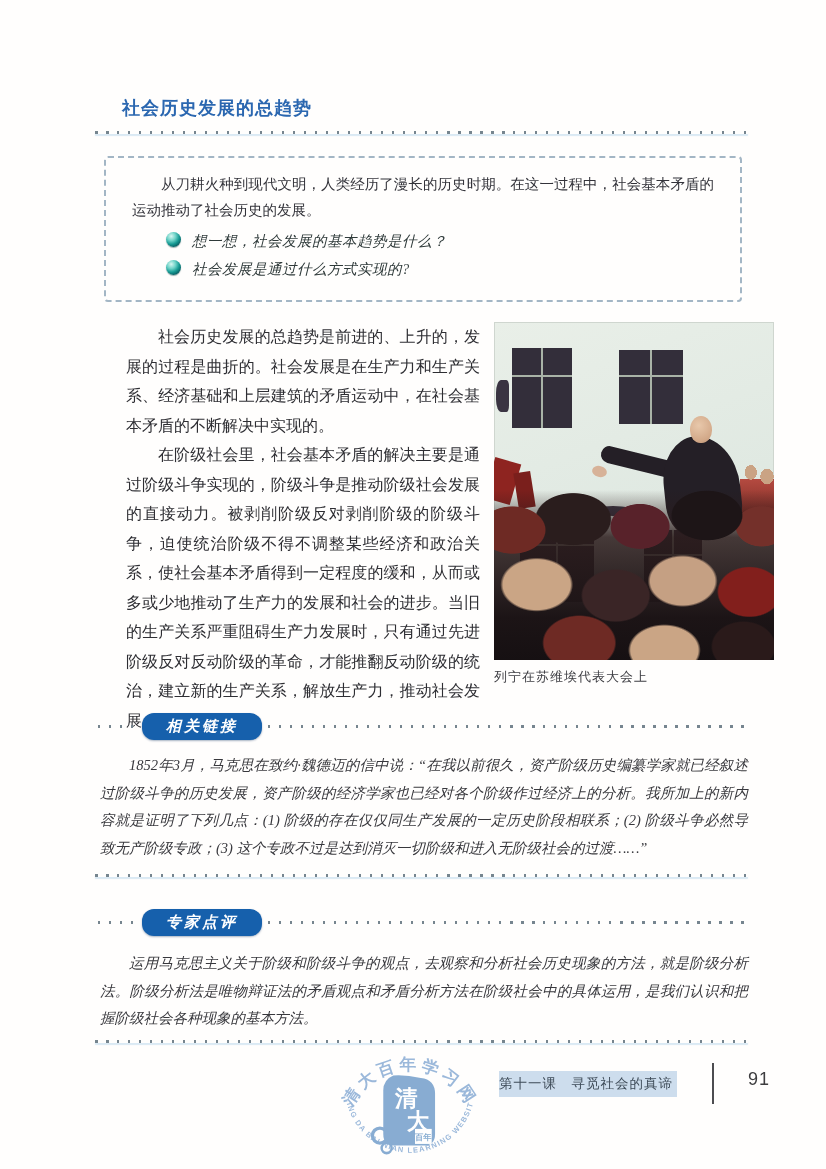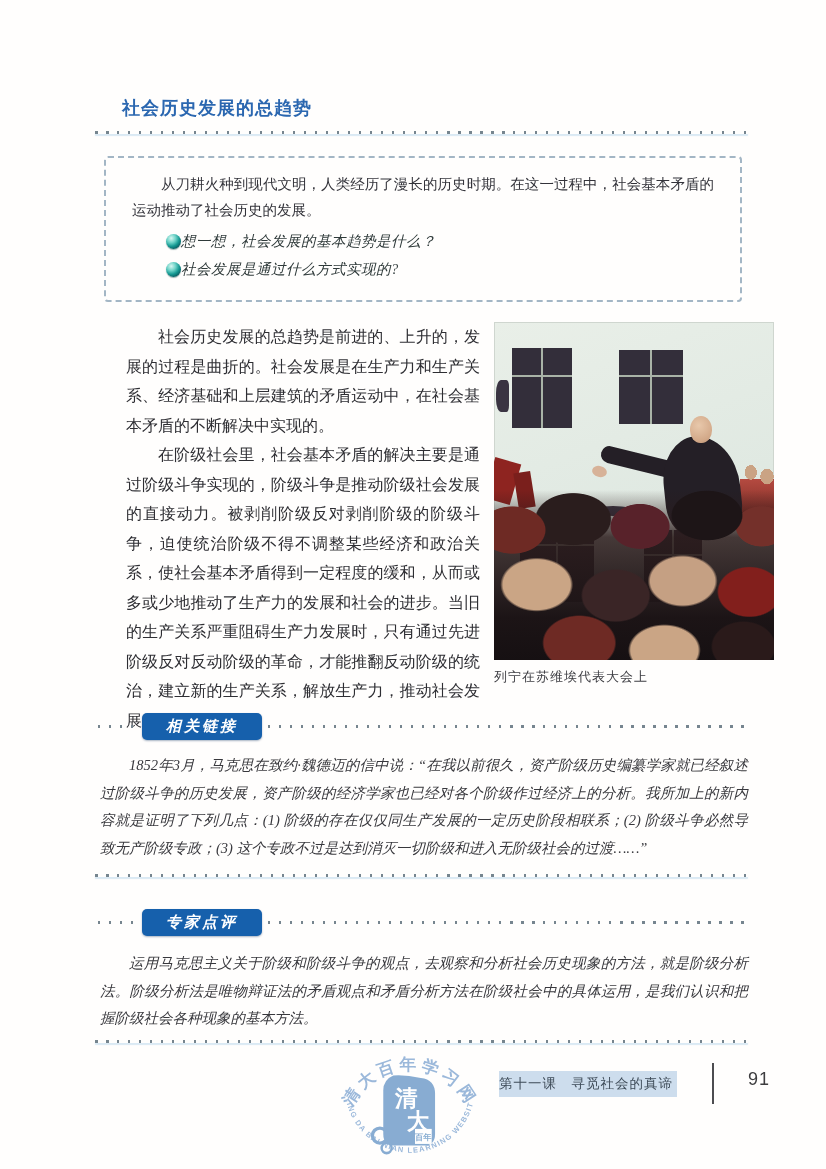--- a/index.html
+++ b/index.html
@@ -23,21 +23,21 @@
   }
   .title-sep{left:95px;top:131px;width:653px;}
 
   
   .intro-box{
     position:absolute;left:104px;top:156px;width:638px;height:146px;box-sizing:border-box;
     border:2px dashed #a3b6c5;border-radius:4px;background:#fffefd;
     padding:13px 26px 8px 26px;
   }
   .intro-lead{margin:0;text-indent:2em;font-size:14.5px;line-height:26px;color:#33333a;text-align:justify;}
-  .q-row{display:flex;align-items:center;margin:9px 0 0 34px;}
+  .q-row{display:flex;align-items:flex-start;gap:11px;margin:9px 0 0 34px;}
   .q-bullet{
     width:15px;height:15px;border-radius:50%;flex:0 0 15px;
     background:radial-gradient(circle at 35% 28%,#d8f7f1 0%,#6fd3c8 30%,#169a93 55%,#07565c 80%,#043a42 100%);
     box-shadow:0 1px 1px rgba(0,60,60,.4);
   }
   .q-text{font-size:14.5px;color:#2f3a3a;font-style:italic;letter-spacing:.5px;}
 
   
   .main-row{position:absolute;left:100px;top:322px;width:648px;display:flex;gap:14px;margin-left:26px;}
   .text-col{width:362px;font-size:16px;line-height:29.5px;text-align:justify;}
@@ -98,21 +98,21 @@
   .sh-related{top:713px;}
   .sh-expert{top:909px;}
   .dots-short,.dots-rest{
     height:3px;
     background-image:repeating-linear-gradient(90deg,#76858f 0,#76858f 2.5px,transparent 2.5px,transparent 11px);
     background-repeat:repeat-x;background-size:auto 3px;
   }
   .dots-short{width:38px;flex:0 0 38px;}
   .dots-rest{flex:1;}
   .pill{
-    margin:0 6px;padding:4px 24px;border-radius:5px;background:#1660ac;
+    margin:0 6px;padding:4px 24px;border-radius:12px;background:#1660ac;
     font-family:"Liberation Sans","DejaVu Sans",sans-serif;
     font-size:15px;font-weight:bold;font-style:italic;color:#ffffff;letter-spacing:3px;
     box-shadow:0 1px 2px rgba(0,40,90,.35);white-space:nowrap;
   }
   .kaiti{
     position:absolute;left:100px;width:648px;margin:0;
     font-size:14.5px;line-height:27.5px;color:#38383d;text-align:justify;text-indent:2em;
     font-style:italic;
   }
   .related-text{top:752px;}

